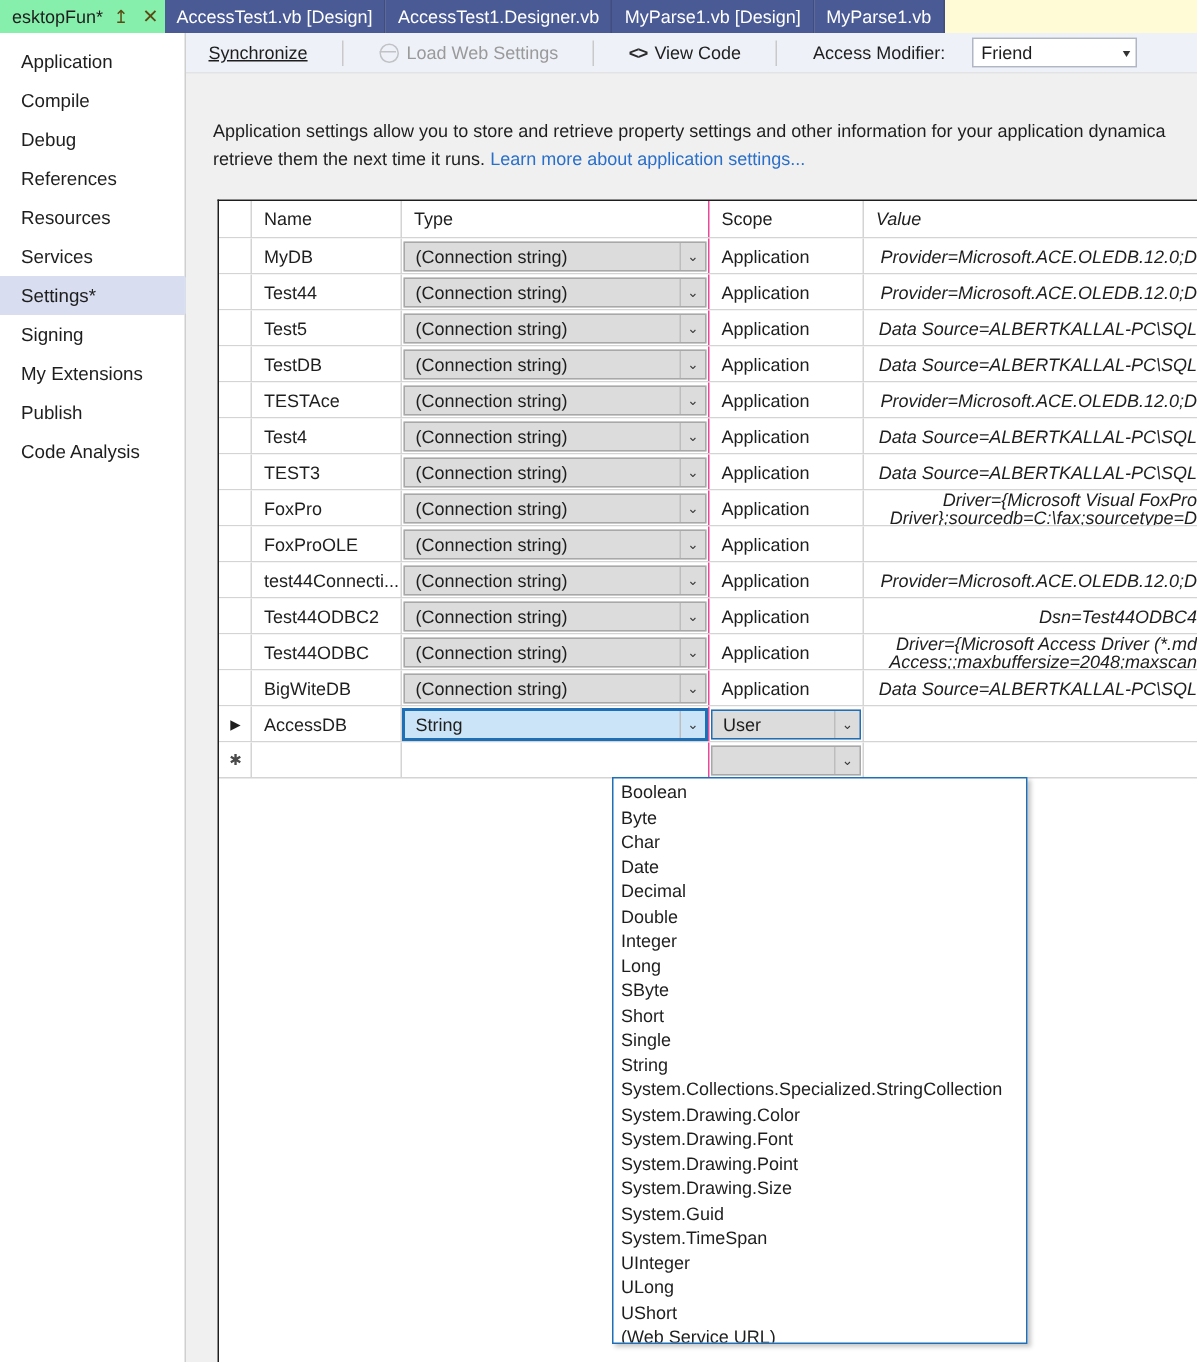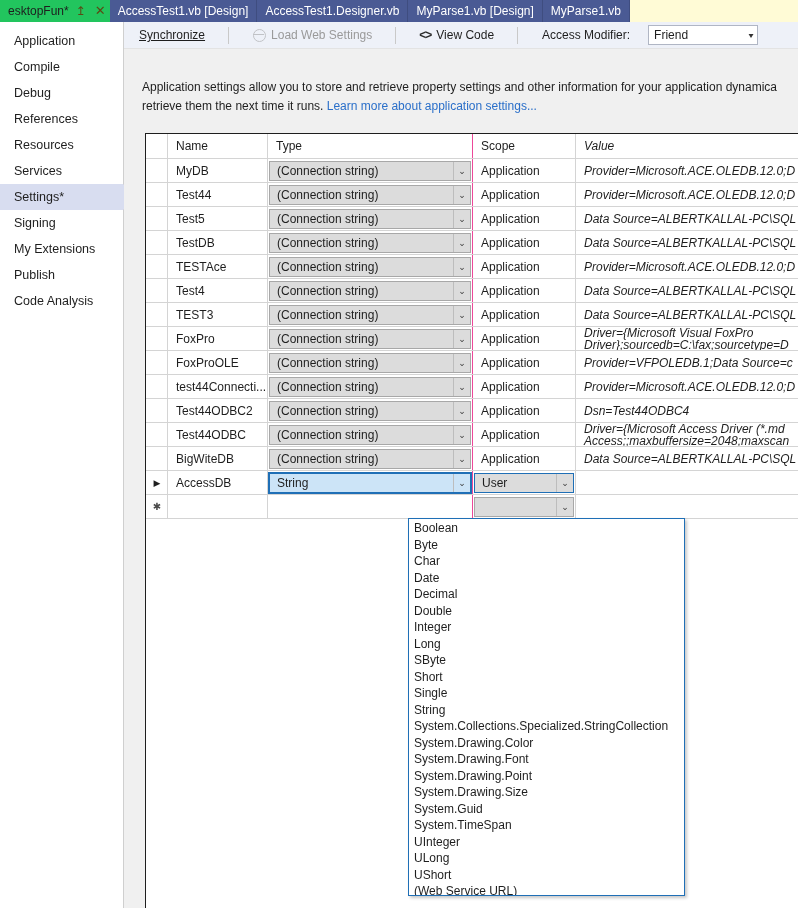--- a/index.html
+++ b/index.html
@@ -27,21 +27,21 @@
     display: flex; align-items: center;
     height: 22px;
     padding: 0 8px;
     font-size: 12px;
     white-space: nowrap;
     color: #ffffff;
     background: #4a5a94;
     border-right: 1px solid #3f4d80;
   }
   .tab.active-doc {
-    background: #22c55e;
+    background: #86efac;
     color: #1e1e1e;
     border-right: none;
     padding-right: 4px;
   }
   .tab .tabtext { line-height: 22px; }
   .tab-pin, .tab-close {
     margin-left: 7px;
     font-size: 12px;
     line-height: 22px;
     color: #5a4a14;
@@ -156,21 +156,21 @@
     position: absolute;
     top: 111px; left: 21px;
     width: 653px; height: 776px;
     border-left: 1px solid #1e1e1e;
     border-top: 1px solid #1e1e1e;
     background: #ffffff;
     overflow: hidden;
   }
   #grid { width: 100%; }
 
-  .grow { display: flex; height: 24px; }
+  .grow { display: flex; height: 24px; text-align: right; }
   .grow.hdr { height: 25px; background: #ffffff; border-bottom: 1px solid #d4d4d4; }
 
   .c-sel   { width: 22px;  flex: 0 0 22px;  border-right: 1px solid #d4d4d4; position: relative; background: #fff; }
   .c-name  { width: 100px; flex: 0 0 100px; border-right: 1px solid #d4d4d4; }
   .c-type  { width: 205px; flex: 0 0 205px; border-right: 1px solid #ec4899; position: relative; }
   .c-scope { width: 103px; flex: 0 0 103px; border-right: 1px solid #d4d4d4; position: relative; }
   .c-value { flex: 1 1 auto; position: relative; overflow: hidden; font-style: italic; }
 
   .grow.hdr > div {
     display: flex; align-items: center;
@@ -484,23 +484,20 @@
               <span class="cell-txt">FoxProOLE</span>
             </div>
             <div class="c-type">
               <div class="combocell">
                 <span>(Connection string)</span>
                 <span class="dd">⌄</span>
               </div>
             </div>
             <div class="c-scope">
               <span class="cell-txt">Application</span>
-            </div>
-            <div class="c-value">
-              <div class="valtxt">Provider=VFPOLEDB.1;Data Source=c</div>
             </div>
           </div>
           <div class="grow data">
             <div class="c-sel"></div>
             <div class="c-name">
               <span class="cell-txt">test44Connecti...</span>
             </div>
             <div class="c-type">
               <div class="combocell">
                 <span>(Connection string)</span>

